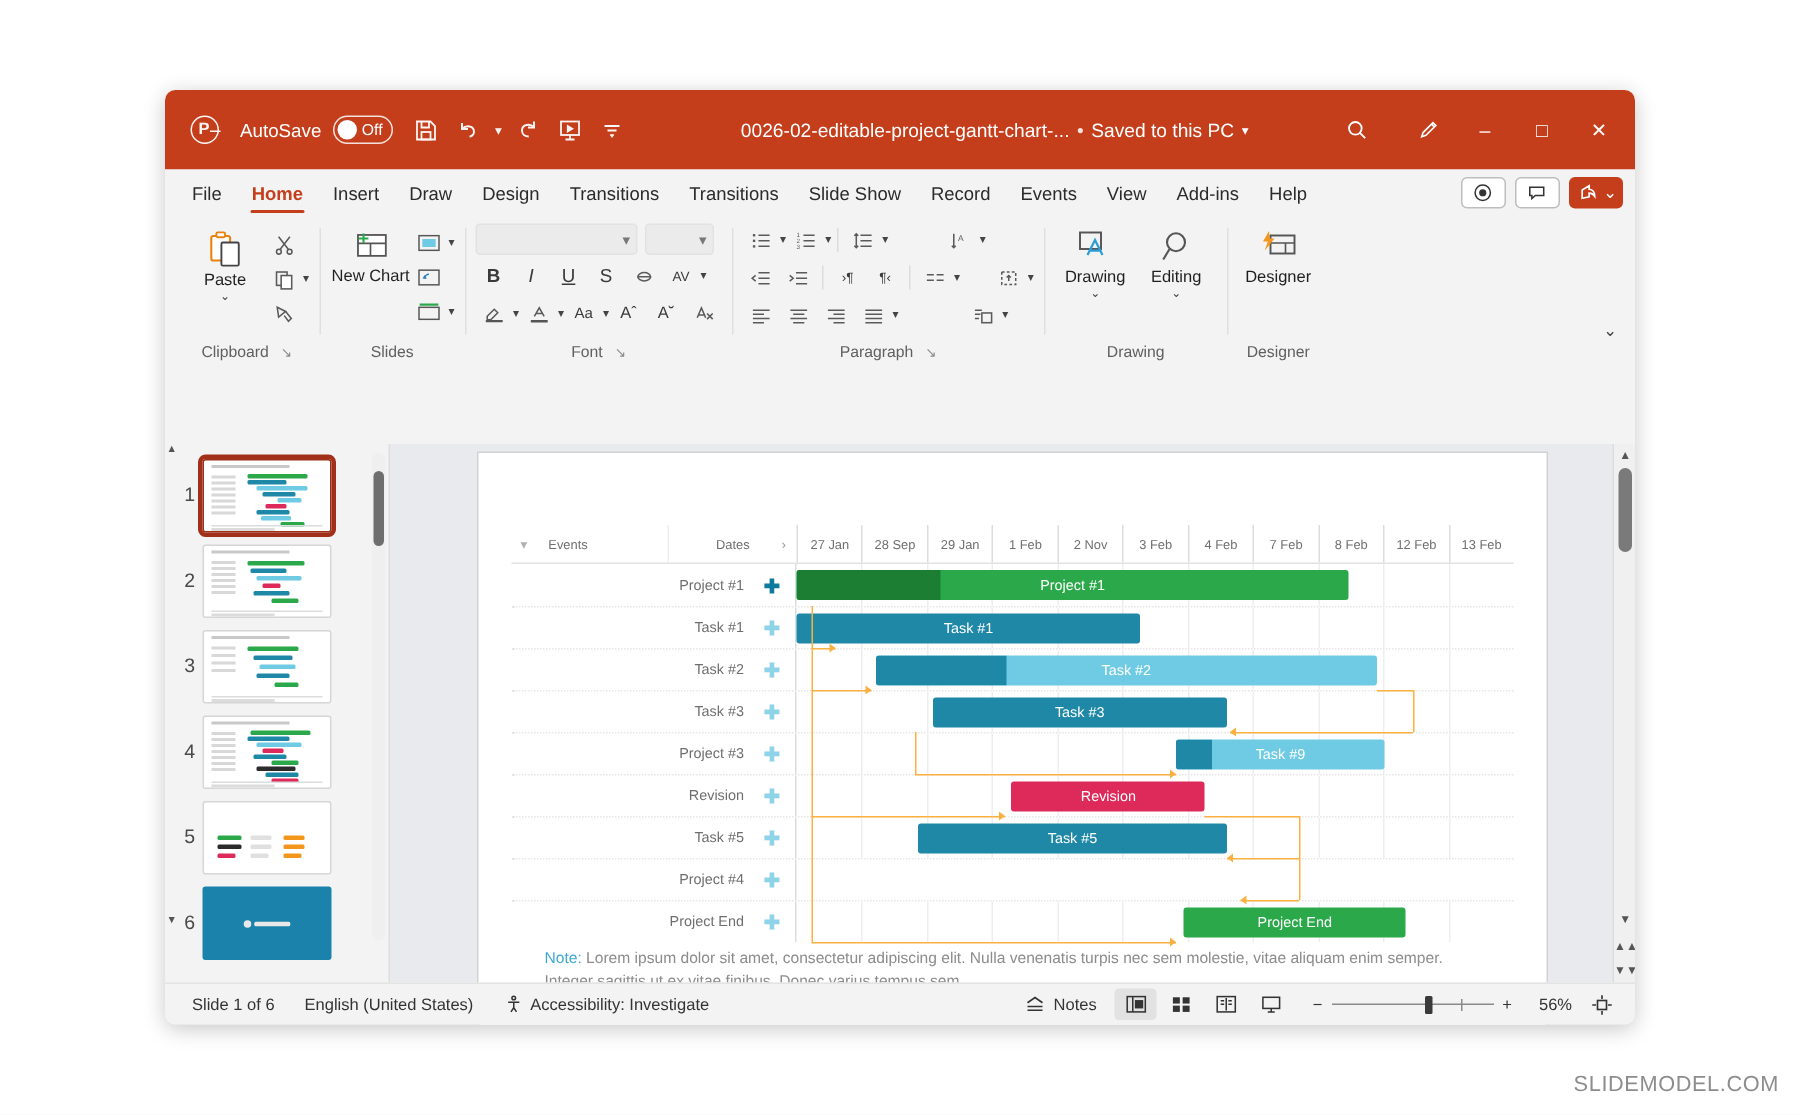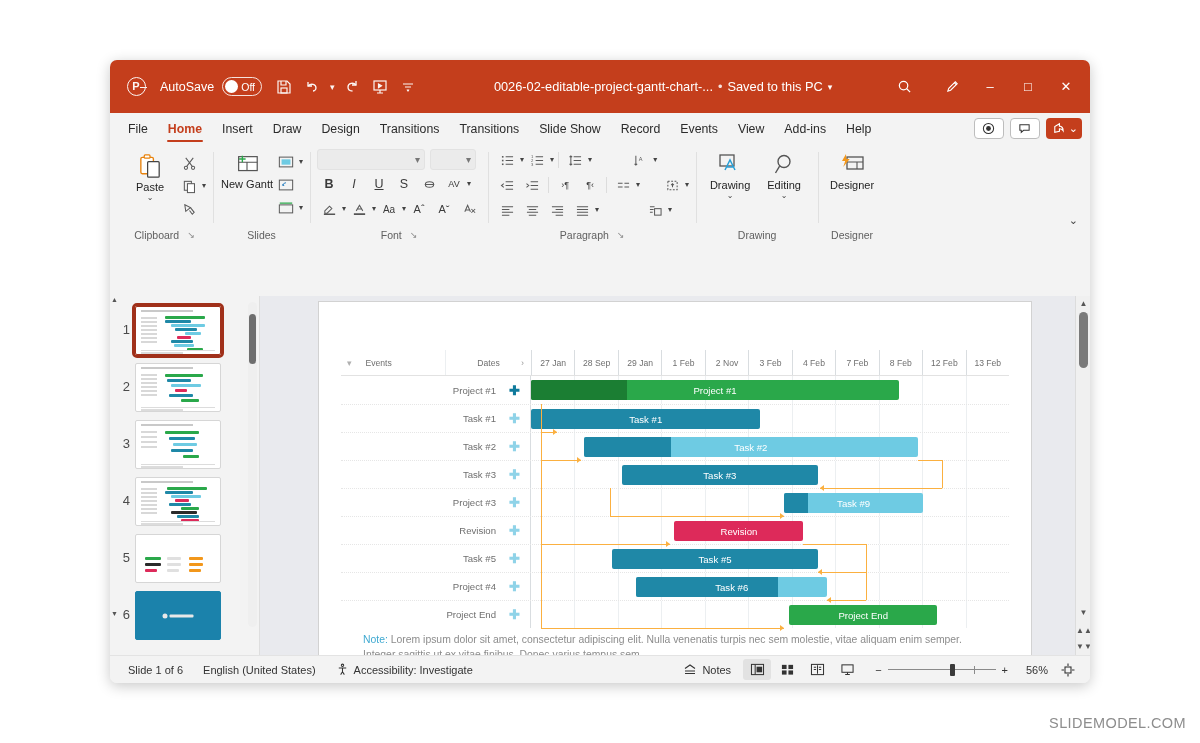--- a/index.html
+++ b/index.html
@@ -455,21 +455,21 @@
     </div>
 
     <div class="rgroup">
       <div class="rgroup-body">
         <div class="big-btn">
           <svg width="26" height="24" viewBox="0 0 28 24" fill="none">
             <rect x="5" y="3" width="20" height="15" stroke="#555" stroke-width="1.3" fill="#fff"></rect>
             <path d="M5 9h20M14 9v9" stroke="#555" stroke-width="1.2"></path>
             <path d="M5.5 5.5h7M9 2v7" stroke="#2aa84a" stroke-width="1.5"></path>
           </svg>
-          <span class="lbl">New Gantt</span>
+          <span class="lbl">New Chart</span>
         </div>
         <div class="col" style="padding-top:2px">
           <div class="row">
             <div class="small-btn">
               <svg width="16" height="14" viewBox="0 0 18 14" fill="none" stroke="#555" stroke-width="1.1">
                 <rect x="1.5" y="1.5" width="15" height="11"></rect>
                   <rect x="4" y="4" width="10" height="6" fill="#6ecbe3" stroke="none"></rect>
               </svg>
             </div>
             <span class="caret">▾</span>
@@ -1030,36 +1030,20 @@
                   <div class="grid-line" style="left: 90.9091%;"></div>
                   <div class="bar" style="left: 17%; width: 43%; background: rgb(31, 136, 167); color: rgb(255, 255, 255);">
                     <span class="cap">Task #5</span>
                   </div>
                 </div>
               </div>
               <div class="g-row">
                 <div class="g-label">
                   <span class="txt">Project #4</span>
                   <span class="g-plus">✚</span>
-                </div>
-                <div class="g-track">
-                  <div class="grid-line" style="left: 9.09091%;"></div>
-                  <div class="grid-line" style="left: 18.1818%;"></div>
-                  <div class="grid-line" style="left: 27.2727%;"></div>
-                  <div class="grid-line" style="left: 36.3636%;"></div>
-                  <div class="grid-line" style="left: 45.4545%;"></div>
-                  <div class="grid-line" style="left: 54.5455%;"></div>
-                  <div class="grid-line" style="left: 63.6364%;"></div>
-                  <div class="grid-line" style="left: 72.7273%;"></div>
-                  <div class="grid-line" style="left: 81.8182%;"></div>
-                  <div class="grid-line" style="left: 90.9091%;"></div>
-                  <div class="bar" style="left: 22%; width: 40%; background: rgb(110, 203, 227); color: rgb(255, 255, 255);">
-                    <div class="seg" style="left: 0px; width: 74%; background: rgb(31, 136, 167);"></div>
-                    <span class="cap">Task #6</span>
-                  </div>
                 </div>
               </div>
               <div class="g-row">
                 <div class="g-label">
                   <span class="txt">Project End</span>
                   <span class="g-plus">✚</span>
                 </div>
                 <div class="g-track">
                   <div class="grid-line" style="left: 9.09091%;"></div>
                   <div class="grid-line" style="left: 18.1818%;"></div>

